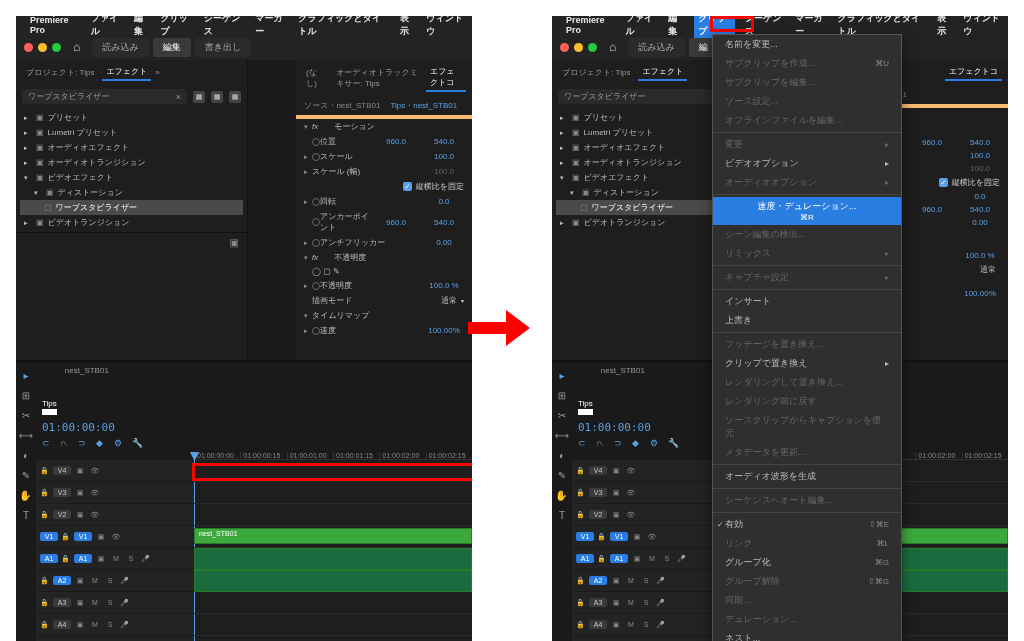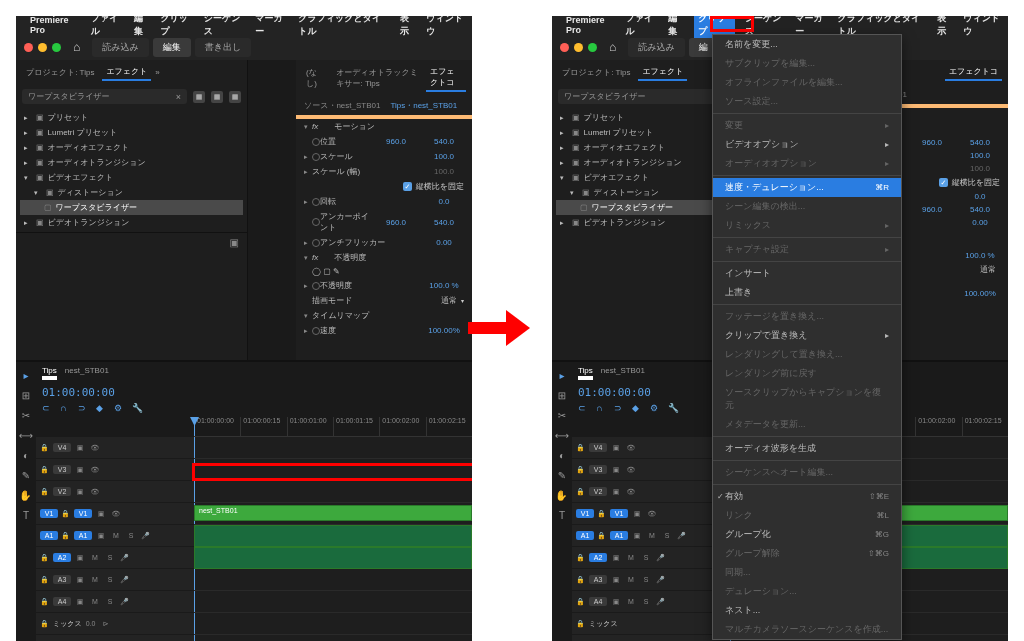--- a/index.html
+++ b/index.html
@@ -47,21 +47,21 @@
 .dropdown-val { color: #bbb; padding: 0 4px; }
 .btm-bar { height: 20px; display: flex; align-items: center; justify-content: space-between; padding: 0 8px; border-top: 1px solid #111; }
 .tc-btm { color: #5aa0e6; font-size: 8px; }
 .folder-btn { color: #888; font-size: 10px; }
 .timeline-area { border-top: 2px solid #111; height: 295px; display: flex; }
 .tl-tools { width: 20px; background: #1a1a1a; display: flex; flex-direction: column; gap: 6px; padding: 6px 2px; align-items: center; }
 .tl-tool { width: 14px; height: 14px; color: #999; font-size: 10px; display: flex; align-items: center; justify-content: center; }
 .tl-tool.active { color: #5aa0e6; }
 .tl-main { flex: 1; display: flex; flex-direction: column; }
 .tl-tabs { padding: 4px 6px; display: flex; gap: 8px; font-size: 8px; color: #999; }
-.tl-tabs span.active { color: #fff; border-bottom: 4px solid #ffffff; padding-bottom: 1px; }
+.tl-tabs span.active { color: #fff; border-bottom: 6px solid #ffffff; padding-bottom: 1px; margin-top: 33px; }
 .tl-header { display: flex; align-items: center; padding: 2px 6px; gap: 6px; }
 .timecode { color: #5aa0e6; font-size: 11px; font-family: monospace; }
 .tl-icons { display: flex; gap: 6px; padding: 2px 6px; }
 .tl-icon { width: 12px; height: 12px; color: #5aa0e6; font-size: 9px; }
 .tl-ruler { height: 20px; border-bottom: 1px solid #333; display: flex; position: relative; margin-left: 158px; }
 .tl-ruler-inner { display: flex; width: 100%; }
 .ruler-mark { flex: 1; font-size: 7px; color: #888; border-left: 1px solid #333; padding-left: 2px; }
 .playhead { position: absolute; top: 0; bottom: 0; width: 1px; background: #5aa0e6; left: 0; }
 .playhead::before { content: ''; position: absolute; top: 0; left: -4px; width: 9px; height: 9px; background: #5aa0e6; clip-path: polygon(0 0, 100% 0, 50% 100%); }
 .playhead-line { position: absolute; width: 1px; background: #5aa0e6; top: 0; bottom: 0; }
@@ -76,21 +76,21 @@
 .track-line { height: 22px; border-bottom: 1px solid #2a2a2a; position: relative; }
 .clip { position: absolute; left: 0; right: 0; top: 2px; height: 16px; background: #3da93d; border: 1px solid #2a7a2a; font-size: 7px; color: #fff; padding: 1px 4px; overflow: hidden; }
 .clip.audio { background: #1a6b3d; top: 0; height: 22px; }
 .highlight-red { border: 3px solid #ff0000; position: absolute; pointer-events: none; }
 .arrow { position: absolute; left: 478px; top: 300px; font-size: 48px; color: #ff0000; font-weight: bold; z-index: 10; }
 .arrow::before { content: ''; position: absolute; left: -10px; top: 22px; width: 40px; height: 12px; background: #ff0000; }
 .arrow::after { content: ''; position: absolute; left: 28px; top: 10px; width: 0; height: 0; border-left: 24px solid #ff0000; border-top: 18px solid transparent; border-bottom: 18px solid transparent; }
 .dropdown-menu { position: absolute; top: 18px; left: 160px; width: 190px; background: #2f2f2f; border: 1px solid #555; font-size: 9px; color: #ccc; z-index: 20; box-shadow: 0 4px 12px rgba(0,0,0,0.5); }
 .menu-item { padding: 3px 12px; display: flex; justify-content: space-between; align-items: center; color: #bbb; }
 .menu-item.disabled { color: #666; }
-.menu-item.highlighted { background: #2a7de1; color: #fff; }
+.menu-item.highlighted { background: #2a7de1; color: #fff; flex-direction: column; }
 .menu-sep { height: 1px; background: #444; margin: 2px 0; }
 .menu-arrow { font-size: 8px; }
 .menu-shortcut { font-size: 8px; color: #888; }
 .menu-check { position: absolute; left: 4px; font-size: 8px; }
 .invis-left { position: relative; }
 </style>
 </head>
 <body>
 
 <div class="screens">
@@ -441,27 +441,31 @@
         <div class="ttab">読み込み</div>
         <div class="ttab active">編</div>
       </div>
     </div>
 
     <div class="dropdown-menu">
       <div class="menu-item">
           <span>名前を変更...</span>
         </div>
       <div class="menu-item disabled">
+          <span>サブクリップを作成...</span>
+          <span class="menu-shortcut">⌘U</span>
+        </div>
+      <div class="menu-item disabled">
           <span>サブクリップを編集...</span>
         </div>
       <div class="menu-item disabled">
+          <span>ソース設定...</span>
+        </div>
+      <div class="menu-item disabled">
           <span>オフラインファイルを編集...</span>
-        </div>
-      <div class="menu-item disabled">
-          <span>ソース設定...</span>
         </div>
       <div class="menu-sep"></div>
       <div class="menu-item disabled">
           <span>変更</span>
           <span class="menu-arrow">▸</span>
         </div>
       <div class="menu-item">
           <span>ビデオオプション</span>
           <span class="menu-arrow">▸</span>
         </div>

